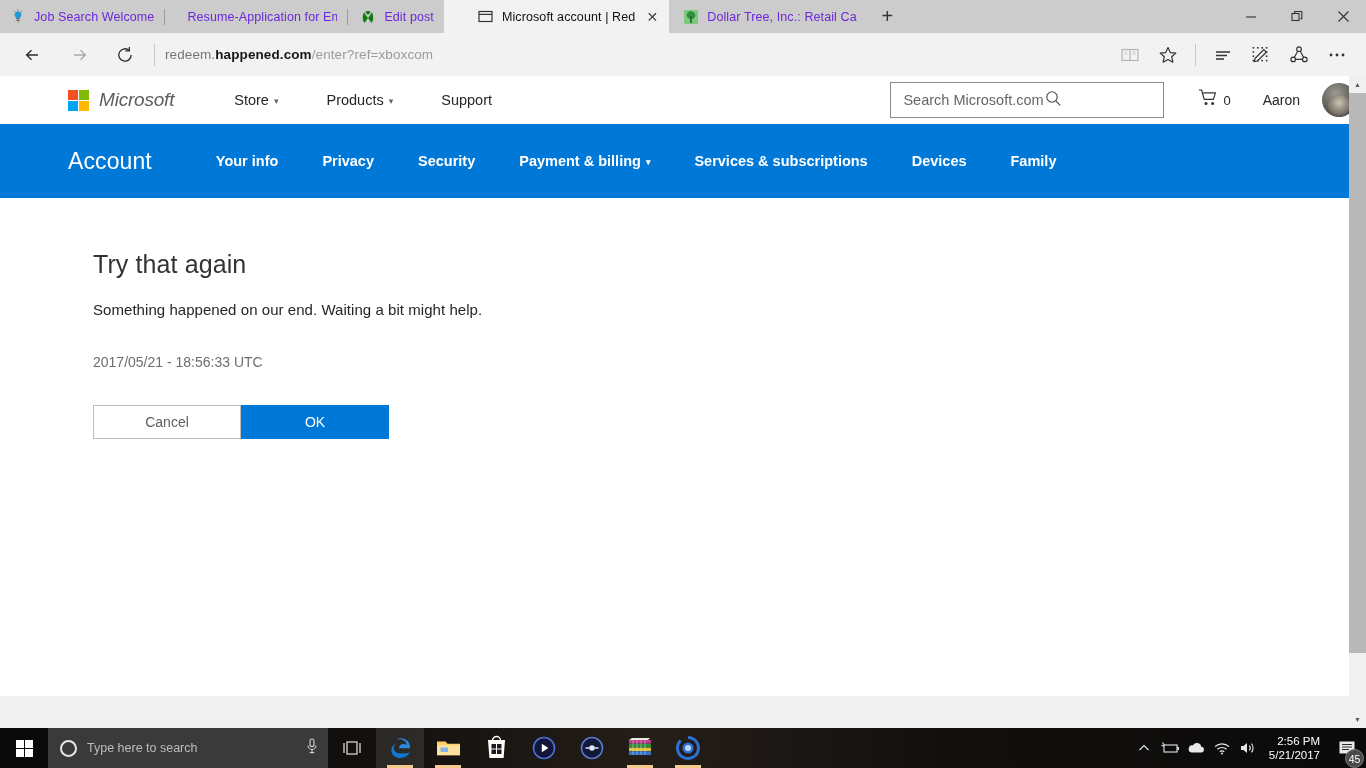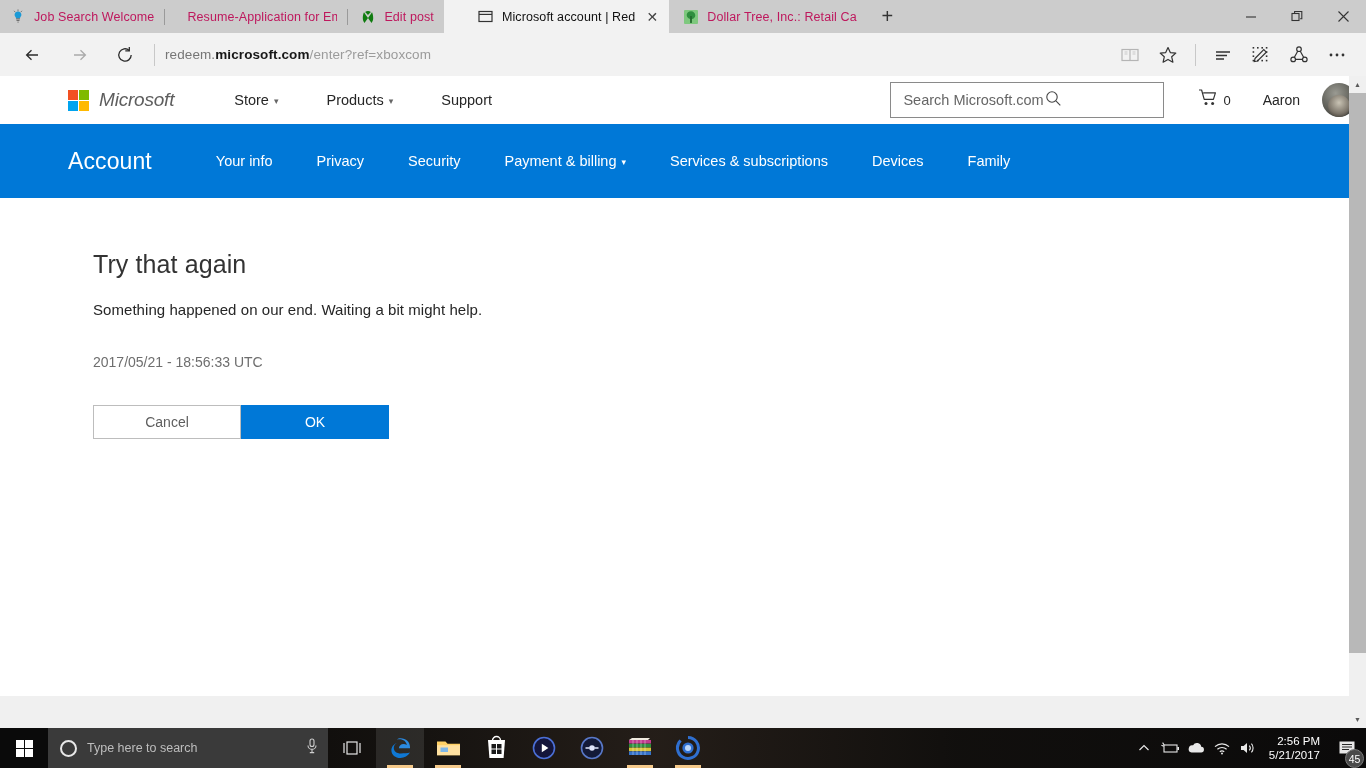--- a/index.html
+++ b/index.html
@@ -16,21 +16,21 @@
   
   .tabstrip {
     height: 33px; background:#cccccc; display:flex; align-items:stretch;
     position:relative;
   }
   .tab {
     display:flex; align-items:center; gap:8px;
     padding:0 10px 0 12px; height:33px; min-width:0;
     position:relative; cursor:default;
   }
-  .tab.inactive { color:#be185d; }
+  .tab.inactive { color:#6d28d9; }
   .tab.active { background:#f2f2f2; color:#111; }
   .tab-sep { width:1px; height:16px; background:#9a9a9a; align-self:center; }
   .tab-title {
     font-size:12.5px; white-space:nowrap; overflow:hidden;
     text-overflow:clip; max-width:150px; letter-spacing:0.1px;
   }
   .tab-icon { width:16px; height:16px; flex:0 0 16px; position:relative; }
   .tab-close {
     font-size:14px; color:#444; line-height:1; margin-left:2px;
     width:14px; text-align:center;
@@ -109,21 +109,21 @@
     content:""; position:absolute; left:6px; top:12px; width:22px; height:22px;
     border-radius:50%;
     background:radial-gradient(circle at 50% 35%, #c9c3b4 0%, #7b7469 60%, #2a2721 100%);
   }
 
   .acct-bar {
     height:74px; background:#0078d7; display:flex; align-items:center;
     padding-left:68px; color:#ffffff;
   }
   .acct-title { font-size:23px; font-weight:400; letter-spacing:0.1px; }
-  .acct-nav { display:flex; align-items:center; margin-left:42px; }
+  .acct-nav { display:flex; align-items:center; margin-left:42px;font-weight:bold; }
   .acct-nav a {
     color:#ffffff; text-decoration:none; font-size:14.5px;
     padding:0 22px; display:inline-flex; align-items:center; gap:5px;
     white-space:nowrap;
   }
   .acct-nav .caret { color:#ffffff; }
 
   .content { padding:52px 0 0 93px; }
   .err-title {
     font-size:25px; font-weight:300; color:#333333; letter-spacing:0.1px;
@@ -325,21 +325,21 @@
       </svg>
     </div>
     <div class="navbtn">
       <svg width="20" height="20" viewBox="0 0 20 20">
         <path d="M16.2 10a6.2 6.2 0 1 1-2-4.6" fill="none" stroke="#2b2b2b" stroke-width="1.3"></path>
         <path d="M14.3 1.9v4h-4" fill="none" stroke="#2b2b2b" stroke-width="1.3"></path>
       </svg>
     </div>
     <div class="nav-div"></div>
     <div class="urlbox">
-      <span class="url"><span>redeem.</span><b>microsoft.com</b><span class="u-light">/enter?ref=xboxcom</span></span>
+      <span class="url"><span>redeem.</span><b>happened.com</b><span class="u-light">/enter?ref=xboxcom</span></span>
     </div>
     <div class="navicons">
       <div class="navicon dim">
         <svg width="22" height="22" viewBox="0 0 22 22">
           <rect x="3" y="5.5" width="16" height="11" fill="none" stroke="#b5b5b5" stroke-width="1.2"></rect>
           <path d="M11 5.5v11" stroke="#b5b5b5" stroke-width="1.2"></path>
           <path d="M5.5 8h3M5.5 10h3M13.5 8h3M13.5 10h3" stroke="#c9c9c9" stroke-width="1"></path>
         </svg>
       </div>
       <div class="navicon">

